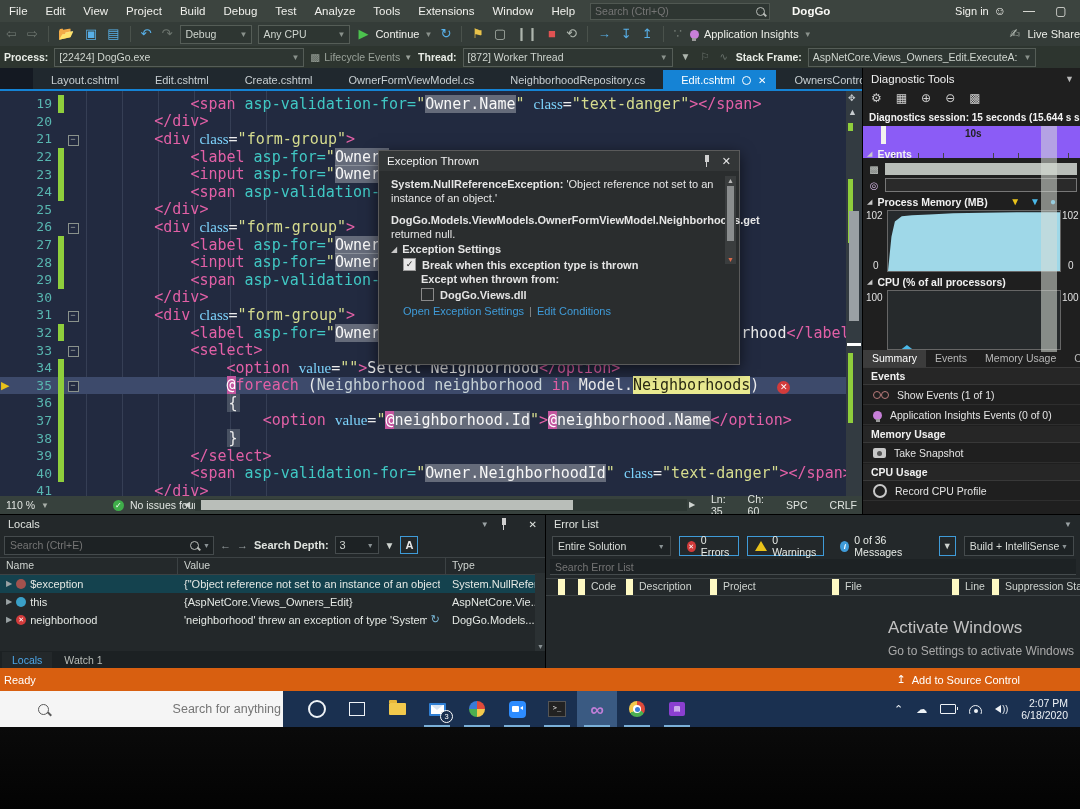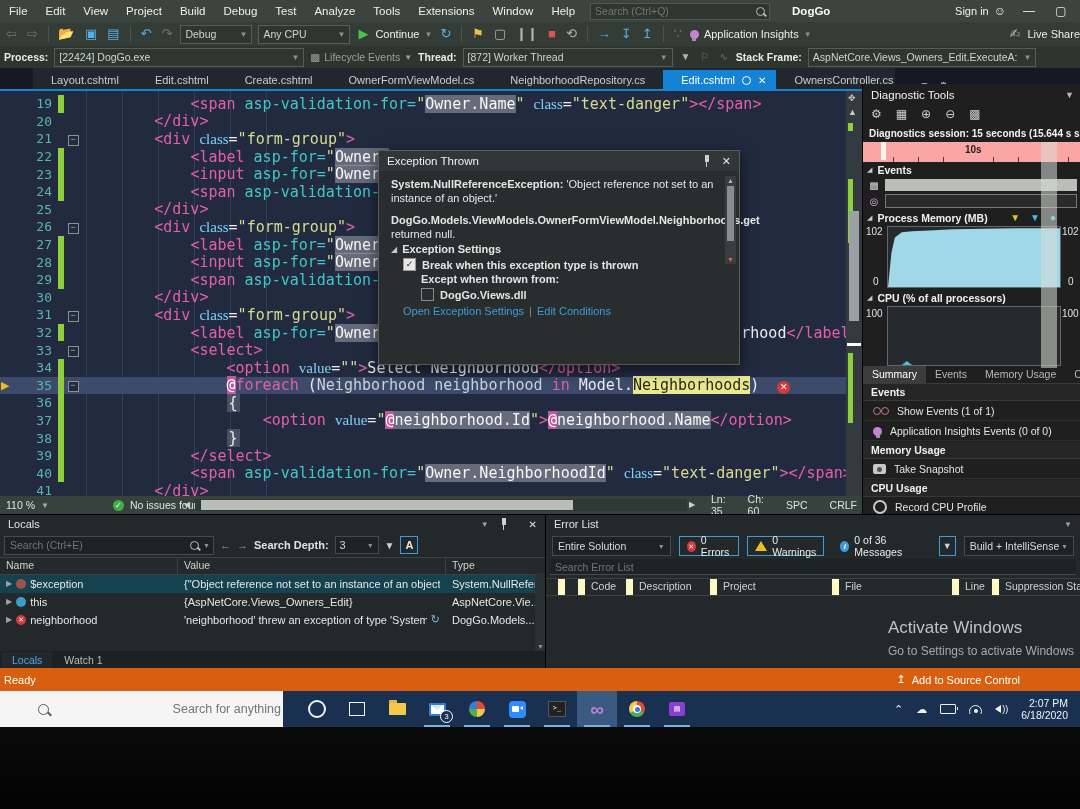--- a/index.html
+++ b/index.html
@@ -90,26 +90,26 @@
   
   .estatus{position:absolute;left:0;top:496px;width:862px;height:18px;background:#37413d;display:flex;align-items:center;font-size:10.5px;color:#e0e4e0;}
   .ez{padding:0 6px;display:flex;gap:6px;align-items:center;}
   .greenchk{width:11px;height:11px;border-radius:50%;background:#3fae4a;color:#fff;font-size:8px;line-height:11px;text-align:center;}
   .hst{position:absolute;left:195px;top:3px;width:492px;height:12px;background:#2e3834;}
   .hst .thumb{position:absolute;left:6px;top:1px;width:372px;height:10px;background:#b9beb9;}
   .harrow{position:absolute;top:4px;color:#cfd4d0;font-size:8px;}
   .epos{position:absolute;display:flex;gap:0;left:700px;top:0;height:18px;align-items:center;}
   .epos span{padding:0 11px;}
   
-  .rpanel{position:absolute;left:862px;top:84px;width:218px;height:446px;background:#1f1f1f;border-left:1px solid #000;box-sizing:border-box;color:#e8e8e8;}
+  .rpanel{position:absolute;left:862px;top:68px;width:218px;height:446px;background:#1f1f1f;border-left:1px solid #000;box-sizing:border-box;color:#e8e8e8;}
   .rp-title{position:absolute;left:8px;top:5px;font-size:11.5px;color:#f0f0f0;}
   .rp-carat{position:absolute;right:6px;top:6px;color:#b8b8b8;font-size:9px;}
   .rp-tools{position:absolute;left:8px;top:23px;display:flex;gap:14px;color:#cfcfcf;font-size:12px;}
   .rp-session{position:absolute;left:6px;top:44px;font-size:10px;font-weight:bold;white-space:nowrap;color:#f2f2f2;}
-  .ruler{position:absolute;left:0px;top:58px;width:218px;height:20px;background:#fca5a5;}
+  .ruler{position:absolute;left:0px;top:58px;width:218px;height:32px;background:#8b5cf6;}
   .ruler .tick{position:absolute;bottom:0;width:1px;height:5px;background:#444;}
   .ruler .lab{position:absolute;left:102px;top:2px;color:#222;font-size:10px;font-weight:bold;}
   .ruler .mark{position:absolute;left:18px;top:0;width:5px;height:18px;background:#f2f2ee;}
   .selband{position:absolute;left:178px;width:16px;background:rgba(215,220,214,.55);z-index:5;}
   .sec-label{position:absolute;left:4px;display:flex;gap:5px;align-items:center;font-size:10.5px;font-weight:bold;color:#f0f0f0;}
   .sec-label .tri-exp{font-size:7px;}
   .trackrow{position:absolute;left:4px;width:210px;height:14px;display:flex;align-items:center;gap:4px;}
   .tr-icon{width:14px;text-align:center;color:#d8b8e8;font-size:10px;}
   .tr-bar{flex:1;height:12px;}
   .tr-bar.fill{background:#b9beb9;}

